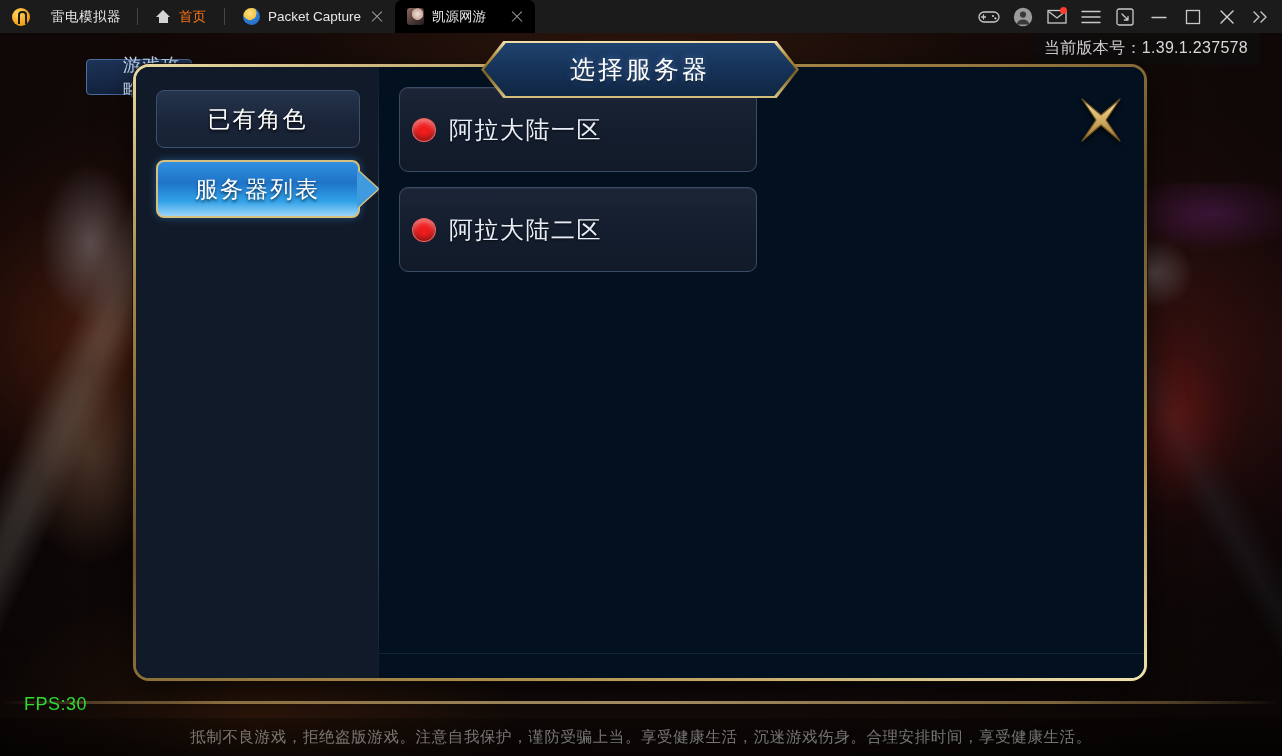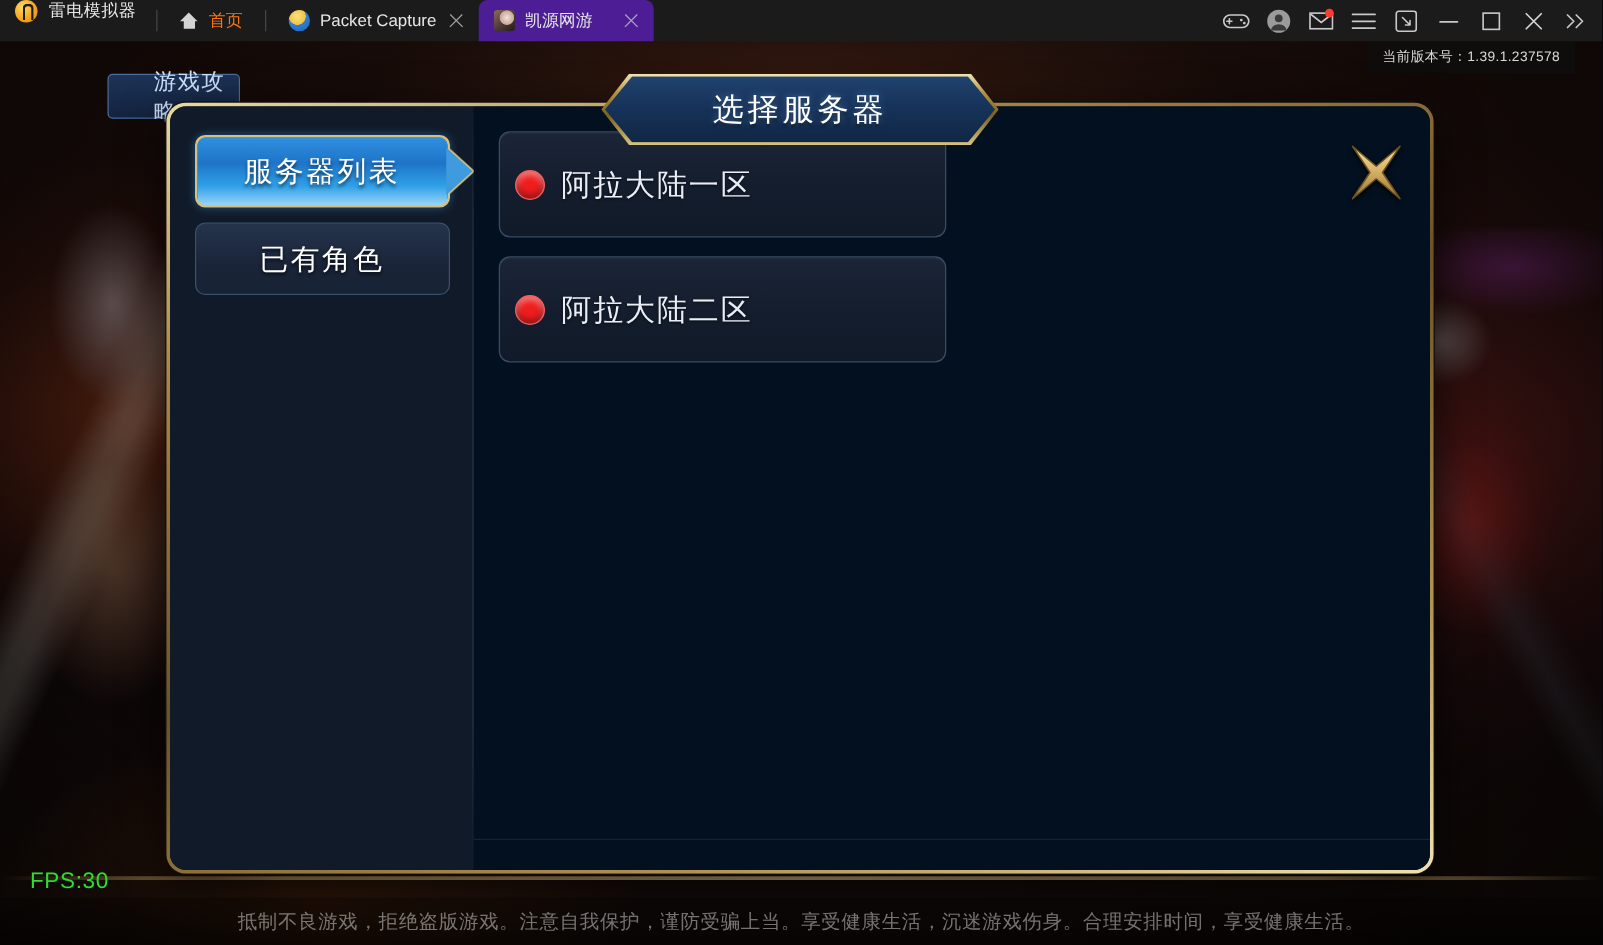--- a/index.html
+++ b/index.html
@@ -14,21 +14,21 @@
 
   
   .titlebar {
     position: absolute; top: 0; left: 0;
     width: 1282px; height: 33px;
     background: #1b1b1b;
     display: flex; align-items: stretch;
     z-index: 60;
   }
   .tb-brand {
-    display: flex; align-items: flex-start; gap: 9px;
+    display: flex; align-items: center; gap: 21px;
     padding: 0 16px 0 12px; height: 33px;
   }
   .tb-logo {
     width: 18px; height: 18px; border-radius: 50%;
     background: radial-gradient(circle at 35% 32%, #ffd95e 0%, #f5a623 55%, #d98b10 100%);
     position: relative; flex: none;
   }
   .tb-logo::after {
     content: ""; position: absolute; left: 6px; top: 3px;
     width: 5px; height: 11px; border: 2px solid #1b1b1b;
@@ -52,21 +52,21 @@
     content: ""; position: absolute; left: 3px; top: 6px;
     width: 9px; height: 7px; background: #d4d4d4;
   }
   .tb-home-text { color: #f97316; font-size: 13.5px; }
   .tb-tabs { display: flex; align-items: flex-end; height: 33px; margin-left: 6px; justify-content: flex-end; }
   .tb-tab {
     display: flex; align-items: center; gap: 8px;
     height: 33px; padding: 0 10px 0 12px; cursor: pointer;
     min-width: 140px; position: relative;
   }
-  .tb-tab.active { background: #4c1d95; border-radius: 7px 7px 0 0; }
+  .tb-tab.active { background: #000000; border-radius: 7px 7px 0 0; }
   .tab-ico { width: 17px; height: 17px; border-radius: 50%; flex: none; }
   .tab-ico.pcap {
     background: radial-gradient(circle at 40% 30%, #ffe27a 0%, #f0c24a 42%, #2f7fd4 44%, #1d62b8 100%);
   }
   .tab-ico.game {
     border-radius: 3px;
     background:
       radial-gradient(circle at 62% 36%, #efe3dc 0%, #c9a899 36%, transparent 40%),
       linear-gradient(140deg, #8e6a5c 0%, #4d3a38 55%, #241b1e 100%);
   }
@@ -125,21 +125,21 @@
   .bg-vignette {
     position: absolute; inset: 0;
     background: radial-gradient(ellipse 780px 500px at 640px 360px, transparent 0%, rgba(0,0,0,.35) 68%, rgba(0,0,0,.62) 100%);
     pointer-events: none;
   }
 
   
   .version-label {
     position: absolute; top: 33px; right: 22px;
     background: rgba(14,14,16,.62);
-    color: #d9d9d9; font-size: 11px; letter-spacing: .3px;
+    color: #d9d9d9; font-size: 16px; letter-spacing: .3px;
     padding: 5px 12px 6px 12px; white-space: nowrap;
     z-index: 12;
   }
 
   
   .guide-btn {
     position: absolute; left: 86px; top: 59px;
     width: 106px; height: 36px;
     background: linear-gradient(180deg, #1d3357 0%, #13233f 100%);
     border: 1.5px solid #4a6ea0;
@@ -155,21 +155,21 @@
     clip-path: polygon(0 0, 100% 0, 100% 68%, 50% 100%, 0 68%);
     border: 1px solid #8d4a3a;
     display: flex; align-items: flex-start; justify-content: center;
     padding-top: 13px;
     color: #e8c77e; font-size: 18px; letter-spacing: 1px;
     text-shadow: 0 1px 2px #2a0e0b;
   }
 
   
   .dialog {
-    position: absolute; left: 133px; top: 82px;
+    position: absolute; left: 133px; top: 64px;
     width: 1014px; height: 617px;
     border-radius: 16px;
     background: #050d18;
     border: 3px solid transparent;
     background-image:
       linear-gradient(#050d18, #050d18),
       linear-gradient(160deg, #e8d9a4 0%, #a8884a 22%, #6b5227 50%, #b2924f 78%, #f0e2ae 100%);
     background-origin: border-box;
     background-clip: padding-box, border-box;
     box-shadow: 0 0 0 1px rgba(20,14,6,.8), 0 10px 36px rgba(0,0,0,.7);
@@ -427,25 +427,25 @@
             <stop offset="100%" stop-color="#9a7531"></stop>
           </linearGradient>
         </defs>
         <path d="M10 8 L29 24 L48 8 L34 29 L48 50 L29 34 L10 50 L24 29 Z" fill="url(#goldx)" stroke="#6e5220" stroke-width="1.2" stroke-linejoin="round"></path>
       </svg>
     </div>
 
     <div class="dialog-inner">
 
       <div class="side">
+        <div class="side-tab inactive">
+          <span>已有角色</span>
+        </div>
         <div class="side-tab active">
           <span>服务器列表</span>
-        </div>
-        <div class="side-tab inactive">
-          <span>已有角色</span>
         </div>
         <div class="side-edge"></div>
       </div>
 
       <div class="content">
 
 
         <div class="server-grid">
           <div class="server-card">
             <span class="server-dot" style="background: rgb(239, 29, 29);"></span>

